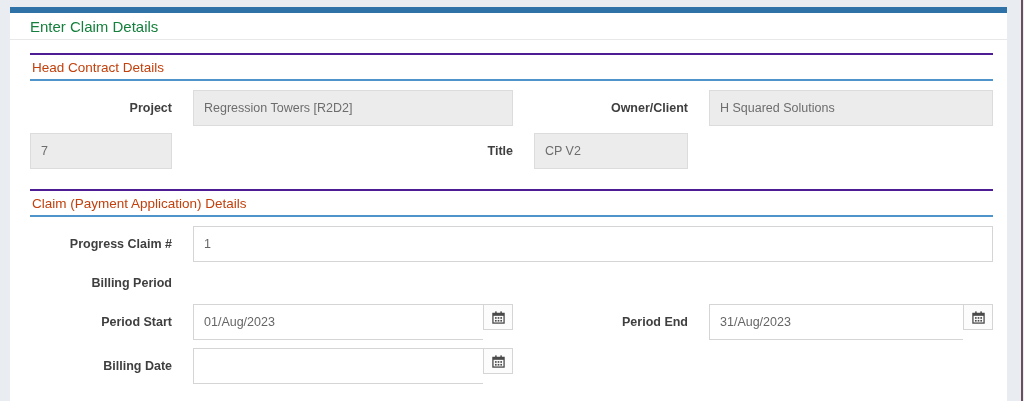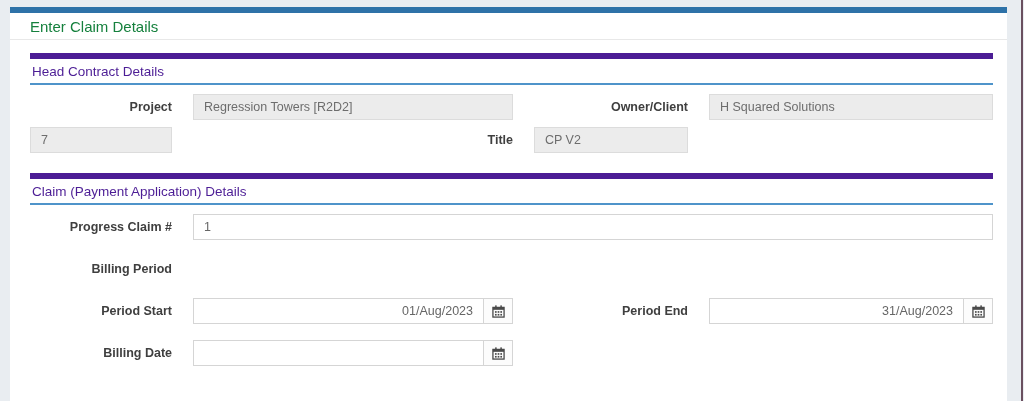--- a/index.html
+++ b/index.html
@@ -18,51 +18,51 @@
   }
   .card-header{
     height:26px;display:flex;align-items:center;
     padding:0 20px;border-bottom:1px solid #e8e8e8;
   }
   .card-title{font-size:15px;color:#15803d;}
   .card-body{padding:13px 14px 30px 20px;}
   .section{margin:0;}
   .section + .section{margin-top:20px;}
   .section-title{
-    border-top:6px solid #4c1d95;border-bottom:2px solid #4f94ca;
-    color:#4c1d95;font-size:13.5px;padding:5px 2px 4px;
+    border-top:2px solid #4c1d95;border-bottom:2px solid #4f94ca;
+    color:#c2410c;font-size:13.5px;padding:5px 2px 4px;
   }
   .section-body{padding-top:9px;}
   .form-row{display:grid;column-gap:21px;align-items:center;margin-bottom:7px;}
   .row-2col{grid-template-columns:142px 320px 154px 1fr;}
   .row-full{grid-template-columns:142px 1fr;}
   .row-left{grid-template-columns:142px 320px;}
-  .claim .form-row{margin-bottom:16px;}
+  .claim .form-row{margin-bottom:8px;}
   .lbl{
     text-align:right;font-weight:700;font-size:12.5px;color:#3f3f3f;
     line-height:26px;white-space:nowrap;
   }
   .ctl, .ctl-select, .group input{
-    box-sizing:border-box;height:26px;width:100%;
+    box-sizing:border-box;height:36px;width:100%;
     border:1px solid #d5d5d5;background:#fff;color:#666;
     font-family:"Liberation Sans",sans-serif;font-size:12.5px;
     padding:0 10px;outline:none;border-radius:0;
   }
   .ctl:disabled{background:#ececec;border-color:#dcdcdc;color:#6d6d6d;}
   .ctl-select{
     position:relative;display:flex;align-items:center;cursor:default;
     padding-right:24px;
   }
   .caret{
     position:absolute;right:9px;top:11px;width:0;height:0;
     border-left:4px solid transparent;border-right:4px solid transparent;
     border-top:4px solid #777;
   }
   .group{display:flex;width:100%;}
-  .group input{flex:1;border-right:0;text-align:right;}
+  .group input{flex:1;border-right:0;}
   .addon{
     box-sizing:border-box;width:30px;height:26px;flex:0 0 30px;
     border:1px solid #d5d5d5;background:#fcfcfc;
     display:flex;align-items:center;justify-content:center;cursor:pointer;
   }
   .note-row{margin:2px 0 13px;align-items:start;}
   .note-text{font-style:italic;font-size:12px;color:#3d3d3d;line-height:15px;}
   .note-text b{font-weight:700;}
   .cal-svg{display:block;}
 </style>

